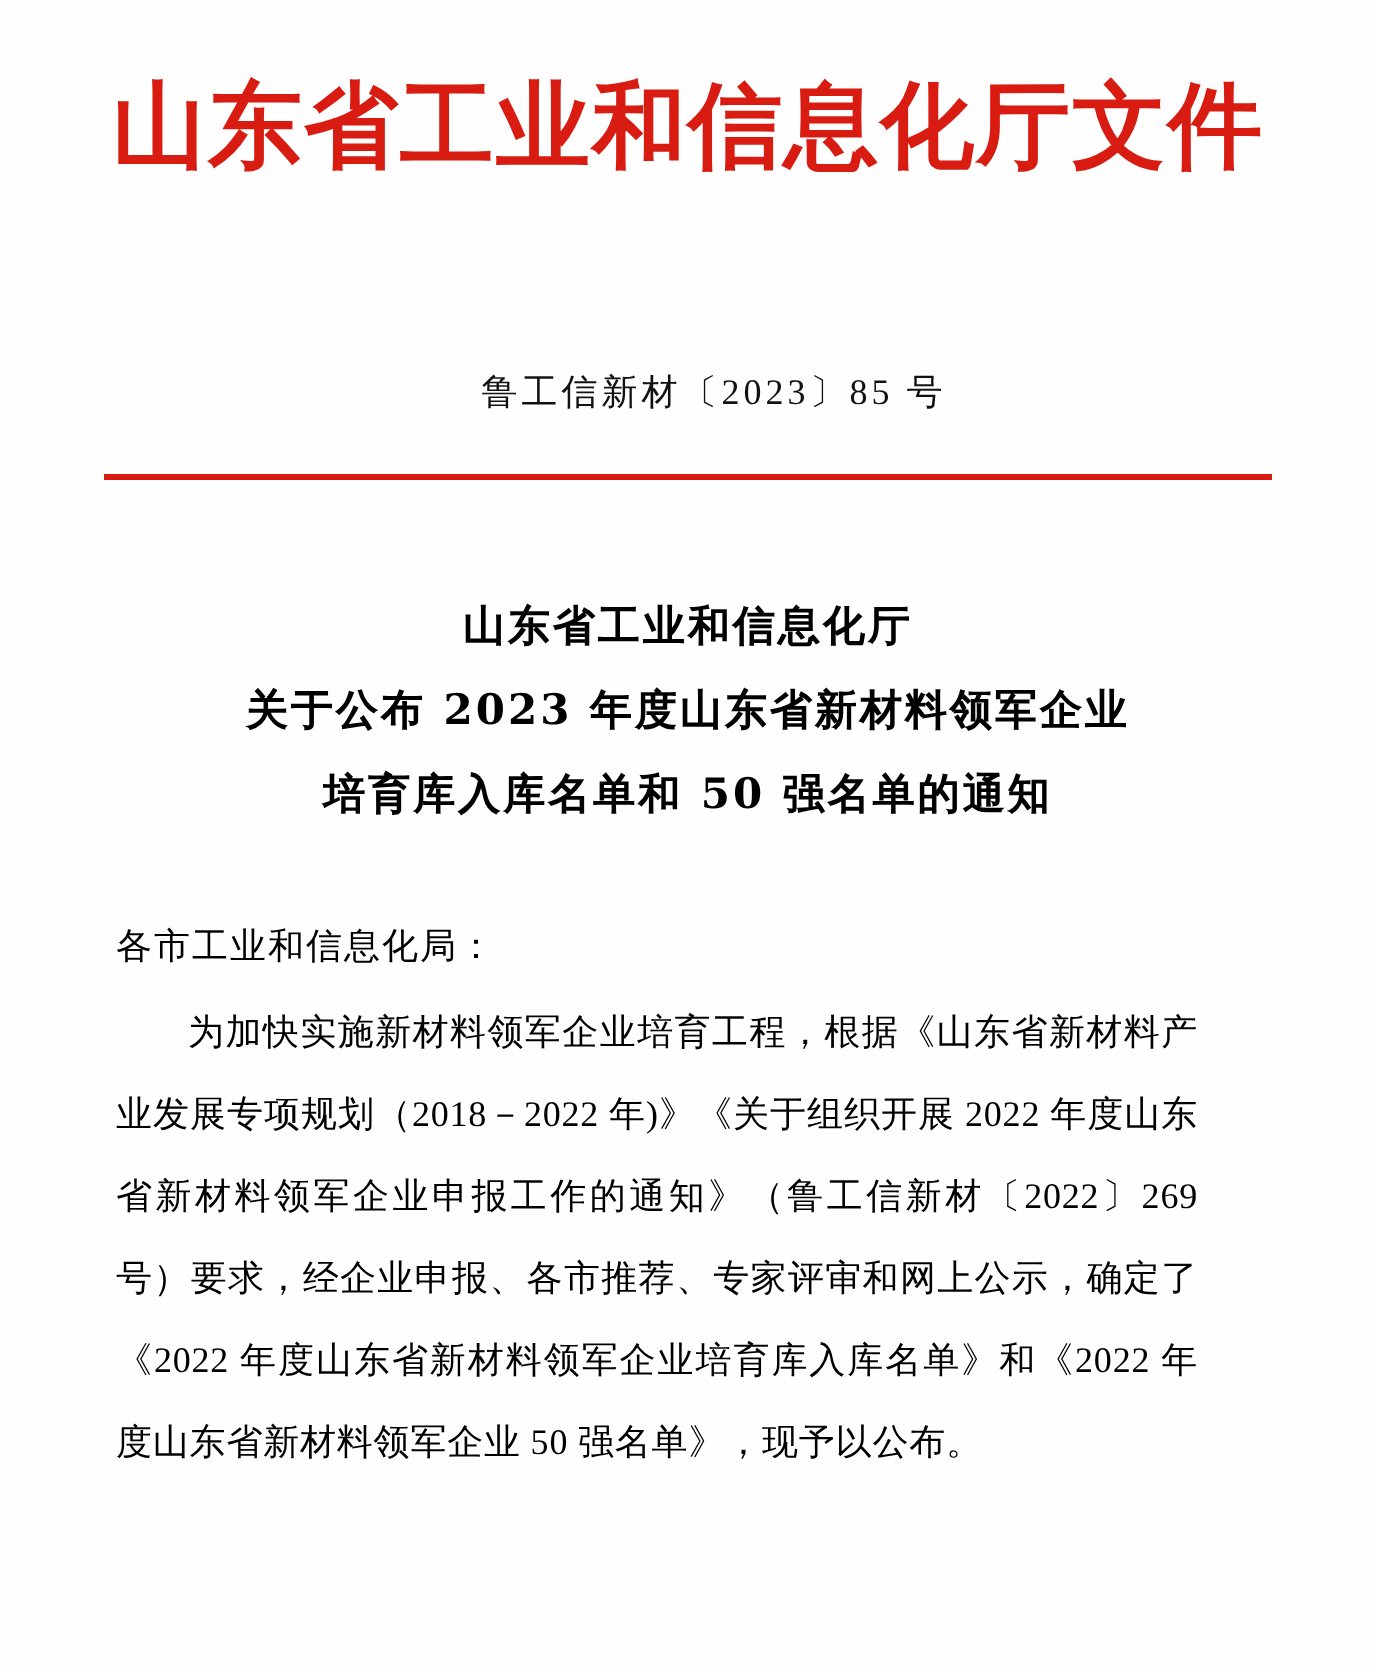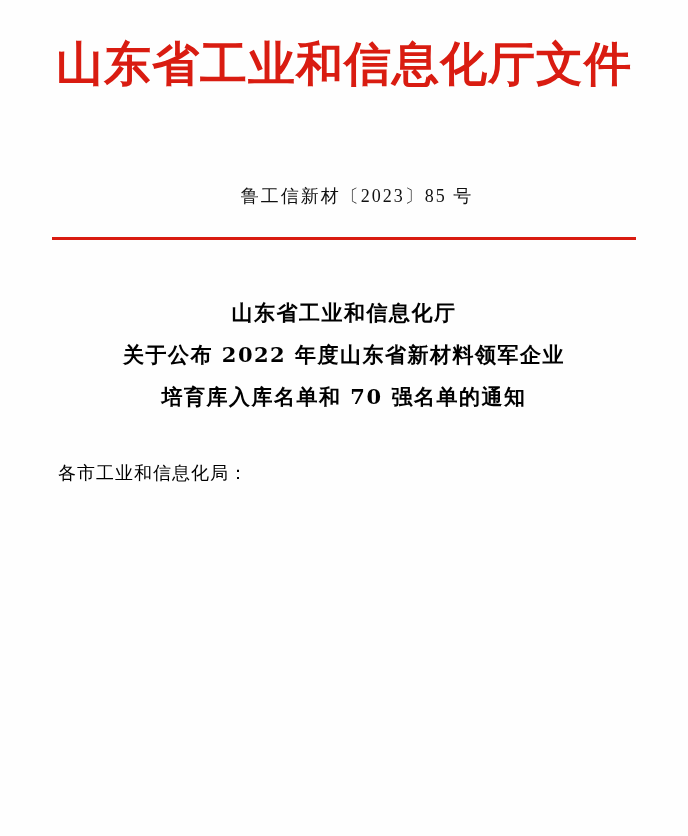--- a/index.html
+++ b/index.html
@@ -87,21 +87,22 @@
   <div class="masthead">
     <div class="masthead-title">山东省工业和信息化厅文件</div>
   </div>
 
   <div class="doc-number">鲁工信新材〔2023〕85 号</div>
 
   <div class="red-rule"></div>
 
   <div class="title-block">
     <div class="title-line">山东省工业和信息化厅</div>
-    <div class="title-line">关于公布 2022 年度山东省新材料领军企业</div>
-    <div class="title-line">培育库入库名单和 70 强名单的通知</div>
+    <div class="title-line">关于公布 2023 年度山东省新材料领军企业</div>
+    <div class="title-line">培育库入库名单和 50 强名单的通知</div>
   </div>
 
   <div class="body-block">
     <div class="salutation">各市工业和信息化局：</div>
+    <div class="para">为加快实施新材料领军企业培育工程，根据《山东省新材料产业发展专项规划（2018－2022 年)》《关于组织开展 2022 年度山东省新材料领军企业申报工作的通知》（鲁工信新材〔2022〕269 号）要求，经企业申报、各市推荐、专家评审和网上公示，确定了《2022 年度山东省新材料领军企业培育库入库名单》和《2022 年度山东省新材料领军企业 50 强名单》，现予以公布。</div>
   </div>
 
 </div>
 
 </body></html>

